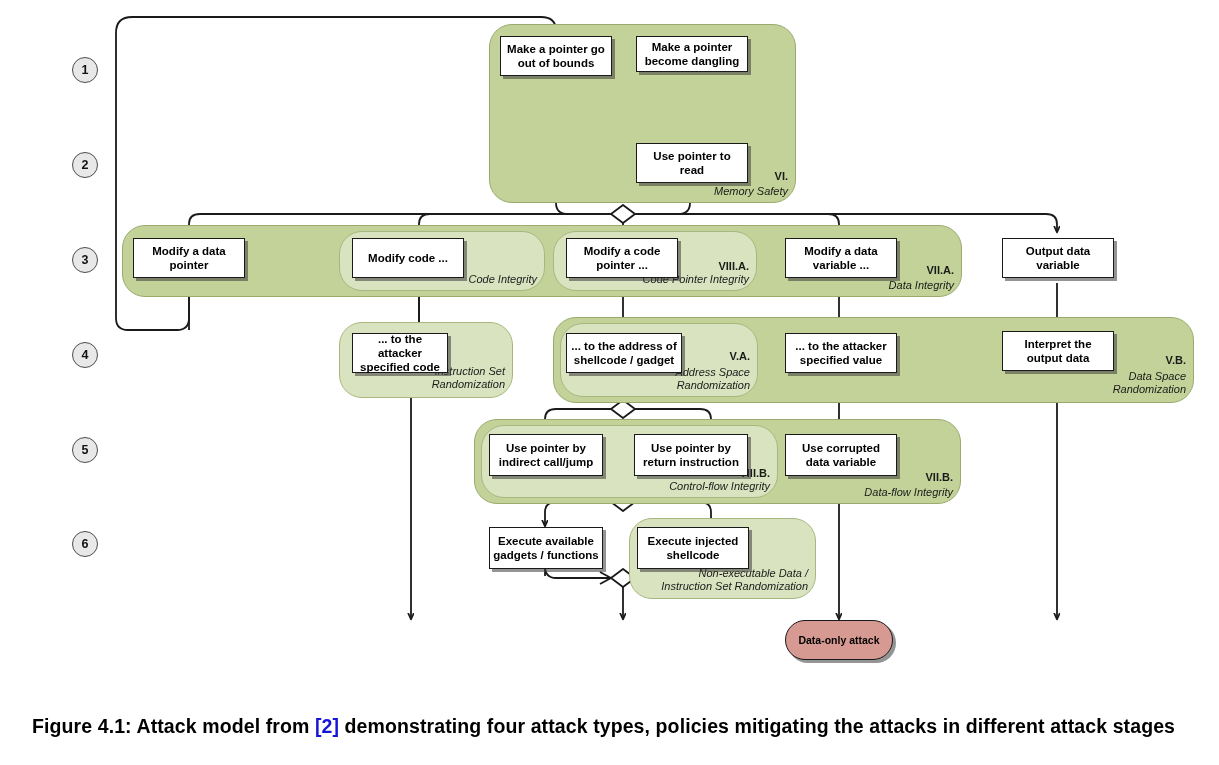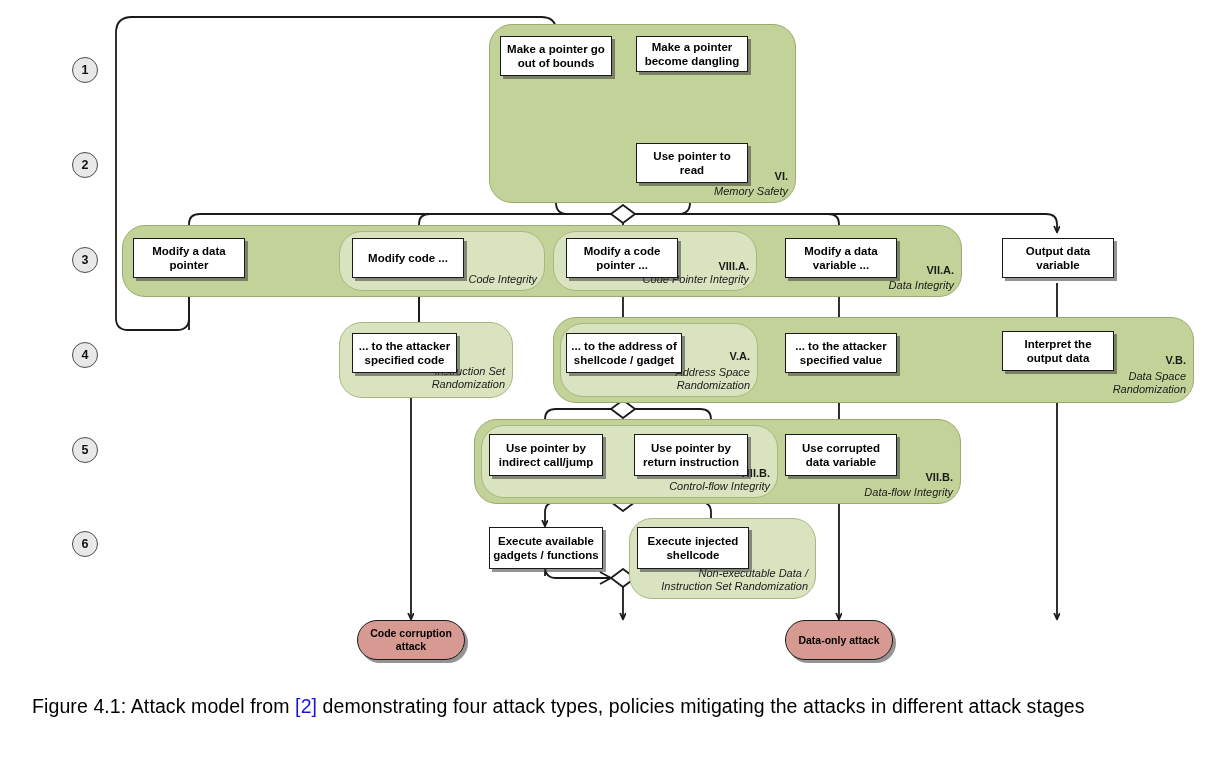--- a/index.html
+++ b/index.html
@@ -42,22 +42,22 @@
   .term{
     position:absolute;box-sizing:border-box;background:#d79a92;
     border:1.7px solid #1a1a1a;border-radius:22px;
     box-shadow:3px 3px 0 0 rgba(60,60,60,.55);
     display:flex;align-items:center;justify-content:center;text-align:center;
     font-size:10.5px;font-weight:bold;line-height:13px;color:#000;z-index:4;
   }
 
   
   #caption{
-    position:absolute;left:32px;top:692px;width:1160px;
-    font-family:"Liberation Sans",sans-serif;font-weight:normal;font-size:19.5px;
+    position:absolute;left:32px;top:712px;width:1160px;
+    font-family:"Liberation Sans",sans-serif;font-weight:bold;font-size:19.5px;
     line-height:28px;color:#000;letter-spacing:.1px;
   }
   #caption .cite{color:#1616d8;}
 </style>
 </head>
 <body>
 
 <div id="root">
 
   <div id="figure">
@@ -195,33 +195,32 @@
     <div class="node" style="left:636px;top:36px;width:112px;height:36px;">Make a pointer become dangling</div>
 
     <div class="node" style="left:636px;top:143px;width:112px;height:40px;">Use pointer to read</div>
 
     <div class="node" style="left:133px;top:238px;width:112px;height:40px;">Modify a data pointer</div>
     <div class="node" style="left:352px;top:238px;width:112px;height:40px;">Modify code ...</div>
     <div class="node" style="left:566px;top:238px;width:112px;height:40px;">Modify a code pointer ...</div>
     <div class="node" style="left:785px;top:238px;width:112px;height:40px;">Modify  a data variable ...</div>
     <div class="node" style="left:1002px;top:238px;width:112px;height:40px;">Output data variable</div>
 
-    <div class="node" style="left:352px;top:333px;width:105px;height:40px;">... to the attacker specified code</div>
+    <div class="node" style="left:352px;top:333px;width:96px;height:40px;">... to the attacker specified code</div>
     <div class="node" style="left:566px;top:333px;width:116px;height:40px;">... to the address of shellcode / gadget</div>
     <div class="node" style="left:785px;top:333px;width:112px;height:40px;">... to the attacker specified value</div>
     <div class="node" style="left:1002px;top:331px;width:112px;height:40px;text-align:center;">Interpret the output data</div>
 
     <div class="node" style="left:489px;top:434px;width:114px;height:42px;">Use pointer by indirect call/jump</div>
     <div class="node" style="left:634px;top:434px;width:114px;height:42px;">Use pointer by return instruction</div>
     <div class="node" style="left:785px;top:434px;width:112px;height:42px;">Use corrupted data variable</div>
 
     <div class="node" style="left:489px;top:527px;width:114px;height:42px;">Execute available gadgets / functions</div>
     <div class="node" style="left:637px;top:527px;width:112px;height:42px;">Execute injected shellcode</div>
 
-    <div class="term" style="left:357px;top:620px;width:108px;height:40px;">Code corruption attack</div>
     <div class="term" style="left:785px;top:620px;width:108px;height:40px;">Data-only attack</div>
 
   </div>
 
   <div id="caption">
     <span>Figure 4.1:  Attack model from </span><span class="cite">[2]</span><span> demonstrating four attack types, policies mitigating the attacks in different attack stages</span>
   </div>
 
 </div>
 

